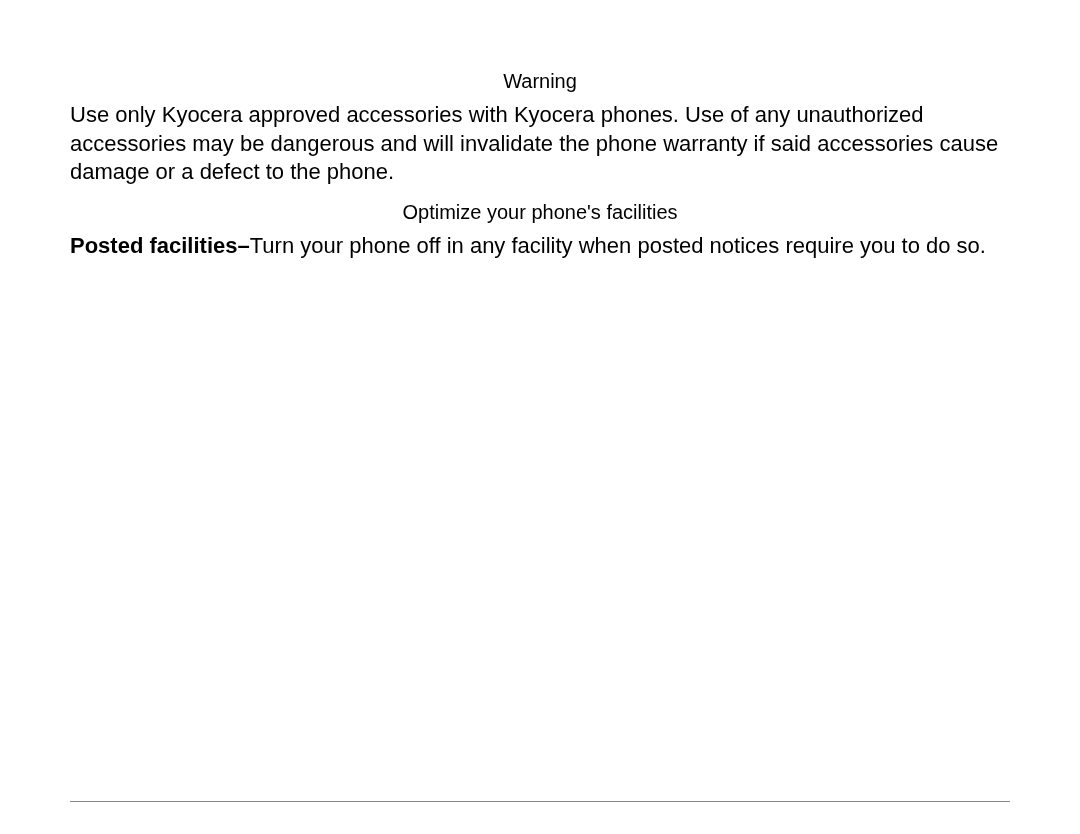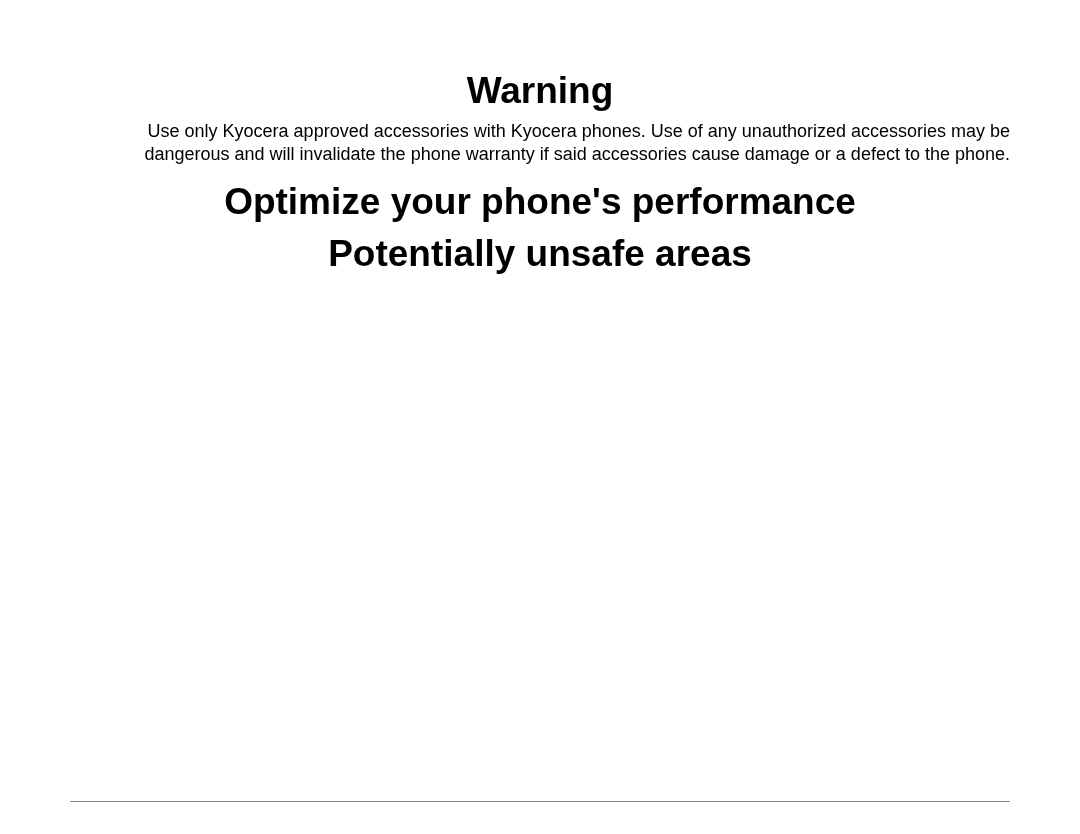--- a/index.html
+++ b/index.html
@@ -13,33 +13,33 @@
       background: #ffffff;
       font-family: Tahoma, Verdana, Geneva, sans-serif;
       padding: 70px 70px 0 70px;
       color: #000000;
     }
     .content {
       width: 100%;
     }
     h2 {
       text-align: center;
-      font-size: 37px;
-      font-weight: bold;
+      font-size: 20px;
+      font-weight: normal;
       margin-bottom: 8px;
       margin-top: 10px;
     }
     h2:first-child {
       margin-top: 0;
     }
     p {
-      font-size: 18px;
+      font-size: 22px;
       line-height: 1.3;
       margin-bottom: 14px;
-      text-align: right;
+      text-align: left;
     }
     .bold-inline {
       font-weight: bold;
     }
     hr {
       position: absolute;
       bottom: 32px;
       left: 70px;
       right: 70px;
       width: calc(1080px - 140px);
@@ -47,19 +47,19 @@
       border-top: 1px solid #888;
     }
   </style>
 </head>
 <body>
 
 <div class="content">
   <h2>Warning</h2>
   <p>Use only Kyocera approved accessories with Kyocera phones. Use of any unauthorized accessories may be dangerous and will invalidate the phone warranty if said accessories cause damage or a defect to the phone.</p>
 
-  <h2>Optimize your phone's performance</h2>
+  <h2>Optimize your phone's facilities</h2>
 
 
-  <h2>Potentially unsafe areas</h2>
+  <p><span class="bold-inline">Posted facilities–</span><span>Turn your phone off in any facility when posted notices require you to do so.</span></p>
 </div>
 
 <hr>
 
 </body></html>

